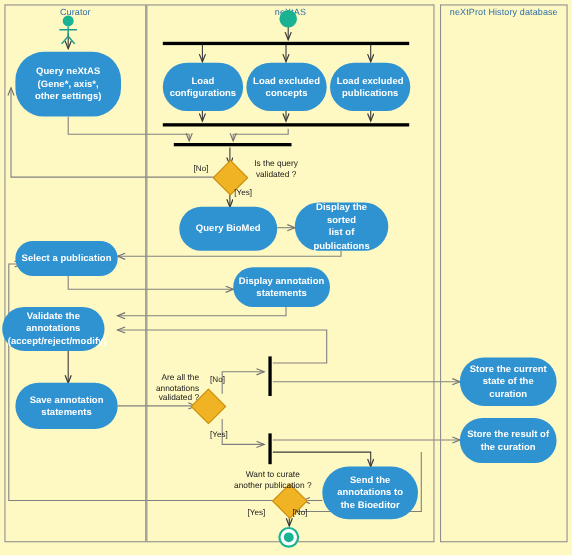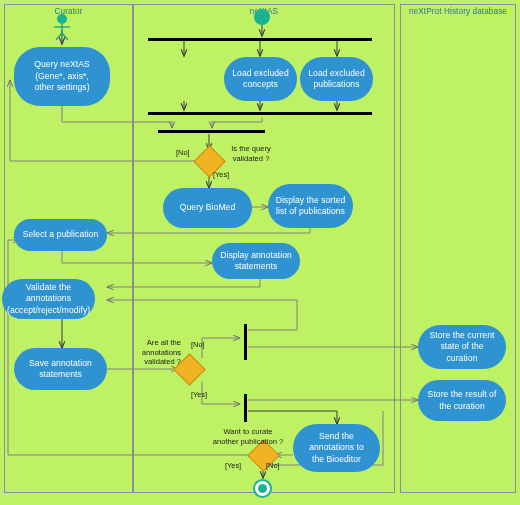--- a/index.html
+++ b/index.html
@@ -1,21 +1,21 @@
 <!DOCTYPE html>
 <html><head>
 <meta charset="utf-8">
 <title>neXtAS curation activity diagram</title>
 <style>
   html,body{margin:0;padding:0;background:#ffffff;}
   body{font-family:"Liberation Sans","DejaVu Sans",sans-serif;}
   #diagram-root{
     position:relative;
     width:520px;height:505px;
-    background:#bef264;
+    background:#fef9c3;
     overflow:hidden;
   }
   #diagram-svg{position:absolute;left:0;top:0;width:520px;height:505px;}
 
   
   .lane{position:absolute;border:1px solid #8f8f8f;background:transparent;box-sizing:border-box;}
   .lane-title{
     position:absolute;
     text-align:center;
     font-size:8.2px;
@@ -32,21 +32,21 @@
     color:#ffffff;
     border-radius:26px;
     display:flex;align-items:center;justify-content:center;
     text-align:center;
     font-size:8.6px;
     line-height:11.5px;
     box-sizing:border-box;
     padding:2px 5px;
     letter-spacing:.05px;
   }
-  .node span{display:block;width:100%;white-space:pre-line;}
+  .node span{display:block;width:100%;white-space:pre-line;font-weight:bold;}
 
   
   .diamond{
     position:absolute;
     width:23px;height:23px;
     background:#f0b323;
     border:1px solid #c98f12;
     transform:rotate(45deg);
     box-sizing:border-box;
   }
@@ -183,20 +183,24 @@
   <div class="bar-h" style="left:158px;top:130px;width:107px;"></div>
   <div class="bar-v" style="left:244px;top:324px;height:36px;"></div>
   <div class="bar-v" style="left:244px;top:394px;height:28px;"></div>
 
   <div class="node" style="left:14px;top:47px;width:96px;height:59px;">
     <span>Query neXtAS
 (Gene*, axis*,
 other settings)</span>
   </div>
 
+  <div class="node" style="left:148px;top:57px;width:73px;height:44px;">
+    <span>Load
+configurations</span>
+  </div>
 
   <div class="node" style="left:224px;top:57px;width:73px;height:44px;">
     <span>Load excluded
 concepts</span>
   </div>
 
   <div class="node" style="left:300px;top:57px;width:73px;height:44px;">
     <span>Load excluded
 publications</span>
   </div>

